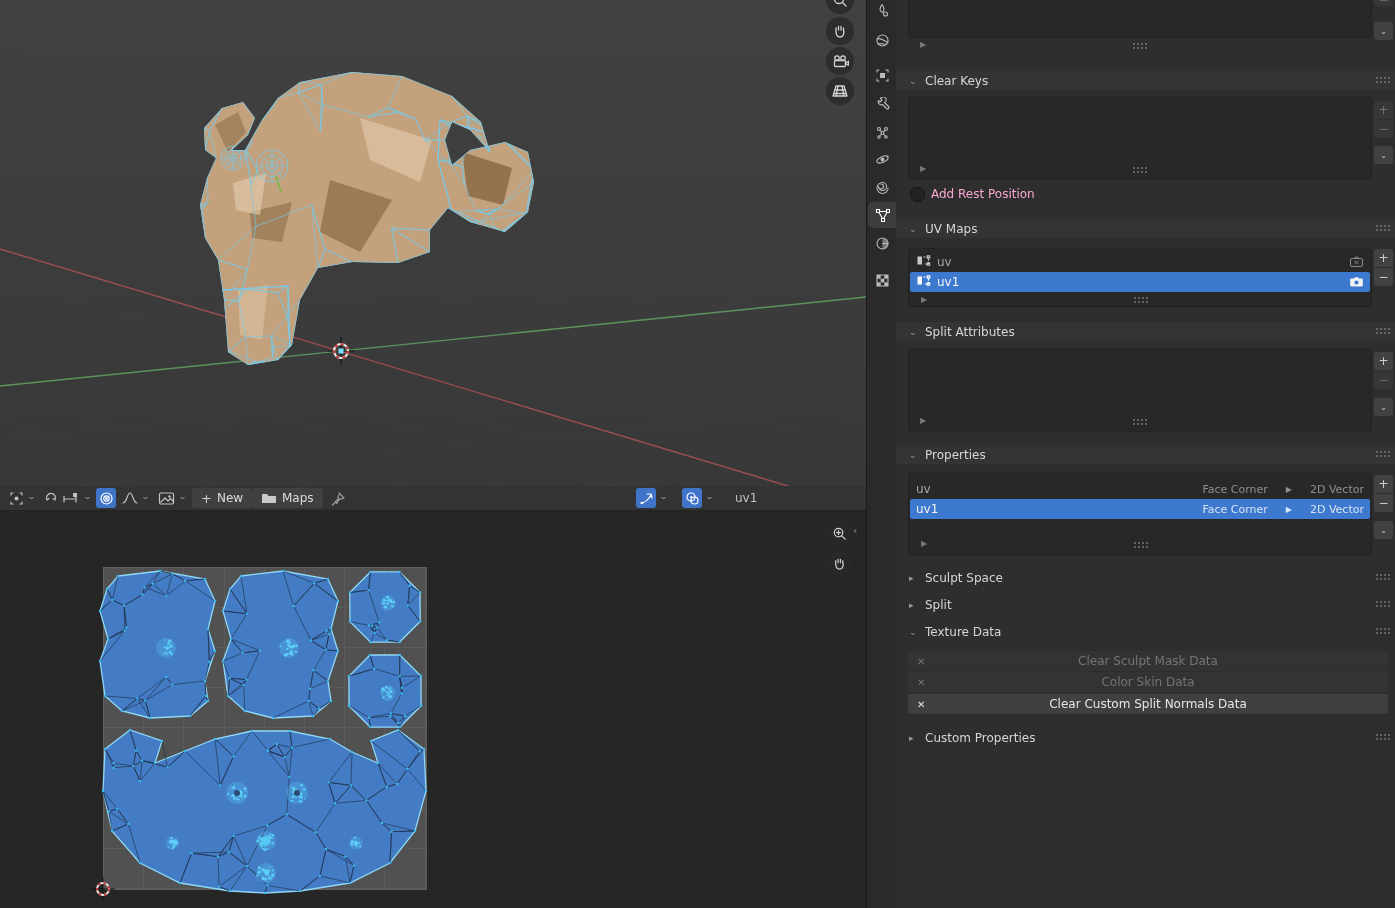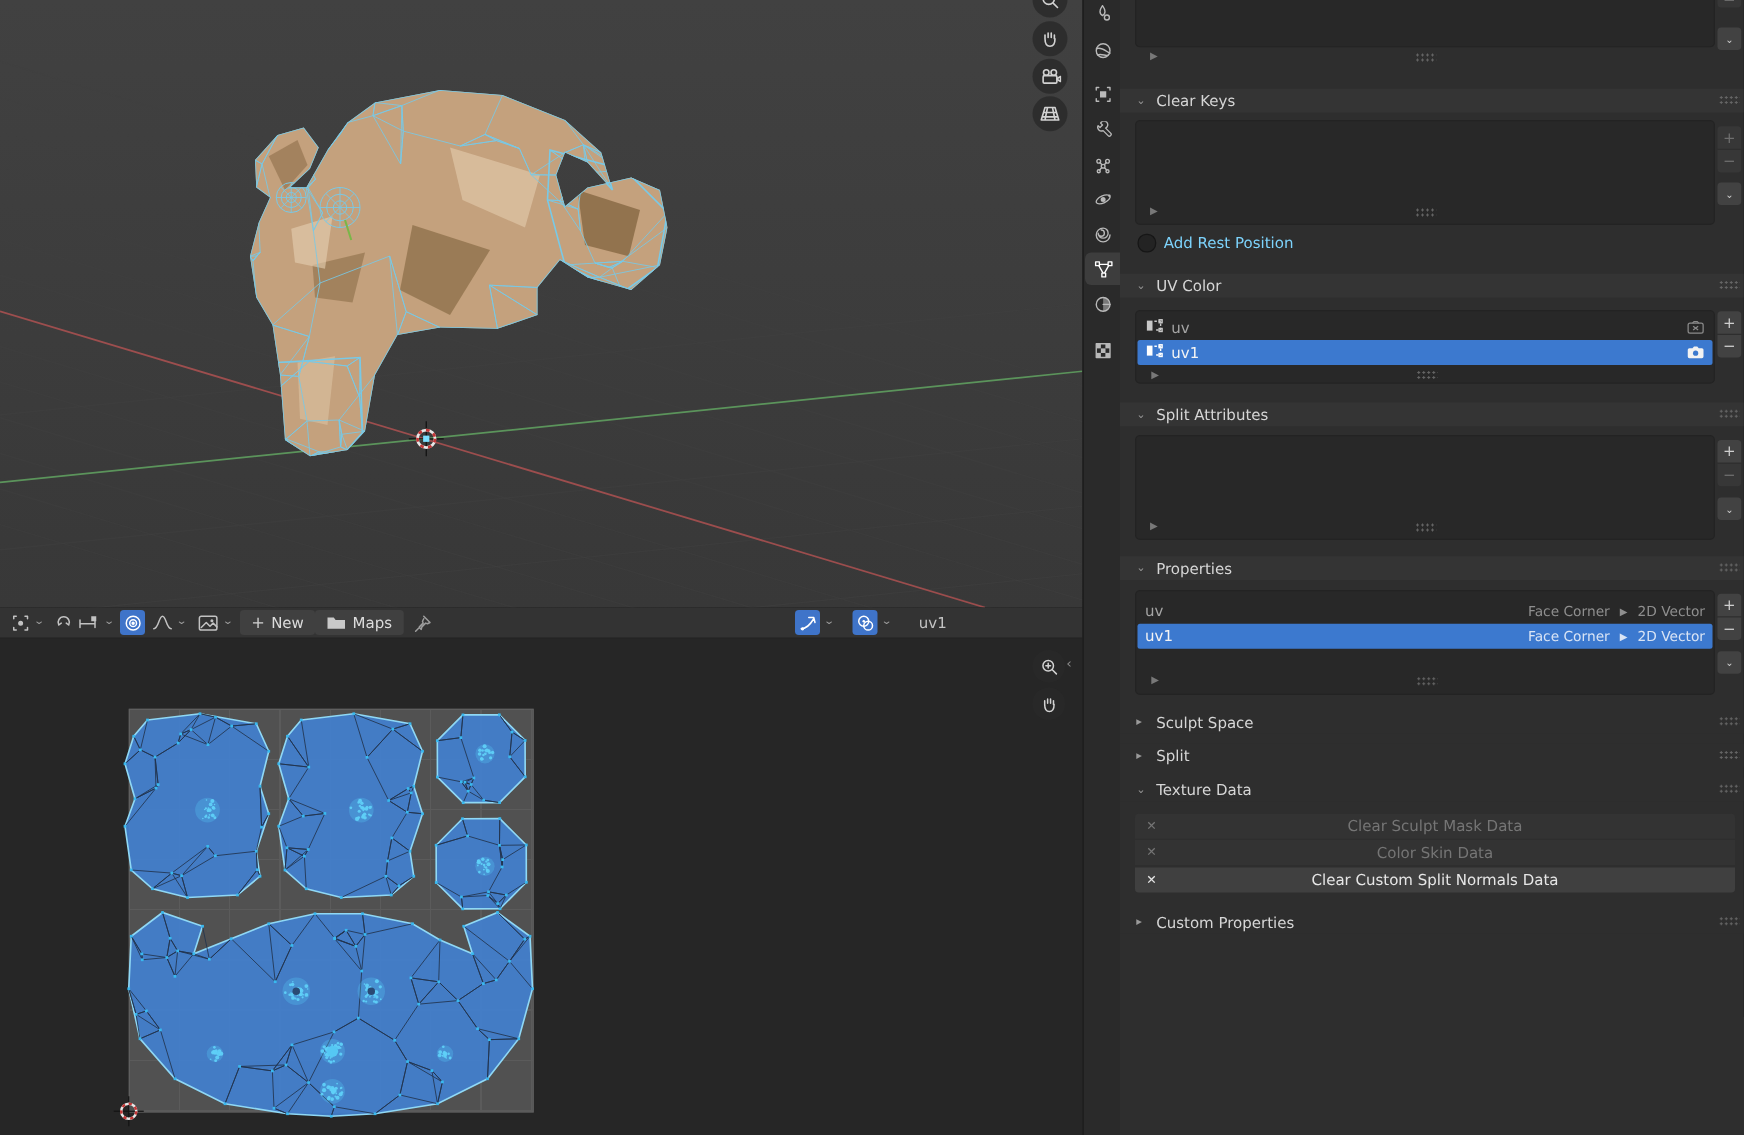--- a/index.html
+++ b/index.html
@@ -51,21 +51,21 @@
   .lrow.sel{background:#3c79cf;border-radius:2px;color:#f4f4f4;}
   .foot-tri{position:absolute;color:#787878;font-size:8px;}
   .sbtn{position:absolute;left:478px;width:19px;height:18px;background:#424242;border-radius:3px;
       color:#cfcfcf;display:flex;align-items:center;justify-content:center;font-size:12px;}
   .sbtn.dim{background:#373737;color:#6f6f6f;}
   .sbtn.drop{font-size:8px;transform-origin:center;}
   .clearbtn{position:absolute;left:12px;width:480px;height:20px;background:#333333;border-radius:2px;
       display:flex;align-items:center;justify-content:center;color:#757575;position:absolute;}
   .clearbtn .x{position:absolute;left:9px;font-size:10px;}
   .clearbtn.lit{background:#404040;color:#e6e6e6;}
-  .meta{margin-left:auto;display:flex;align-items:center;gap:8px;color:#8f8f8f;font-size:11px;}
+  .meta{margin-left:auto;display:flex;align-items:center;gap:18px;color:#8f8f8f;font-size:11px;}
   .lrow.sel .meta{color:#d9e4f5;}
   .meta .msep{font-size:8px;}
   .checkbox{position:absolute;width:13px;height:13px;border-radius:7px;background:#232323;border:1px solid #161616;}
   .rowicon svg{stroke:#c8c8c8;fill:none;stroke-width:1.1;}
   .lrow.sel .rowicon svg{stroke:#ffffff;}
 </style>
 </head>
 <body>
 
 <div id="app">
@@ -1299,25 +1299,25 @@
       <span>Clear Keys</span>
     </div>
     <div class="grip" style="left:479px;top:76px"></div>
     <div class="lbox" style="top:96px;height:84px"></div>
     <span class="foot-tri" style="left:24px;top:164px">▶</span>
     <div class="grip" style="left:236px;top:166px"></div>
     <div class="sbtn dim" style="top:101px;border-radius:3px 3px 0 0">+</div>
     <div class="sbtn dim" style="top:120px;border-radius:0 0 3px 3px">−</div>
     <div class="sbtn drop" style="top:146px">⌄</div>
     <div class="checkbox" style="left:14px;top:187px"></div>
-    <span style="position:absolute;left:35px;top:187px;color:#7dd3fc">Add Rest Position</span>
+    <span style="position:absolute;left:35px;top:187px;color:#f9a8d4">Add Rest Position</span>
 
     <div class="phead" style="top:219px">
       <span class="tri">⌄</span>
-      <span>UV Color</span>
+      <span>UV Maps</span>
     </div>
     <div class="grip" style="left:479px;top:224px"></div>
     <div class="lbox" style="top:248px;height:59px">
       <div class="lrow" style="top:3px">
         <span class="rowicon">
           <svg width="15" height="13" viewBox="0 0 15 13">
               <rect x="1.5" y="2.5" width="4.5" height="8" fill="#c8c8c8" stroke="none"></rect>
           <path d="M7.5,3 h5 v7 h-5" stroke-dasharray="2 1.4"></path>
               <rect x="11.3" y="1.8" width="2.4" height="2.4"></rect>
               <rect x="11.3" y="8.8" width="2.4" height="2.4"></rect>

